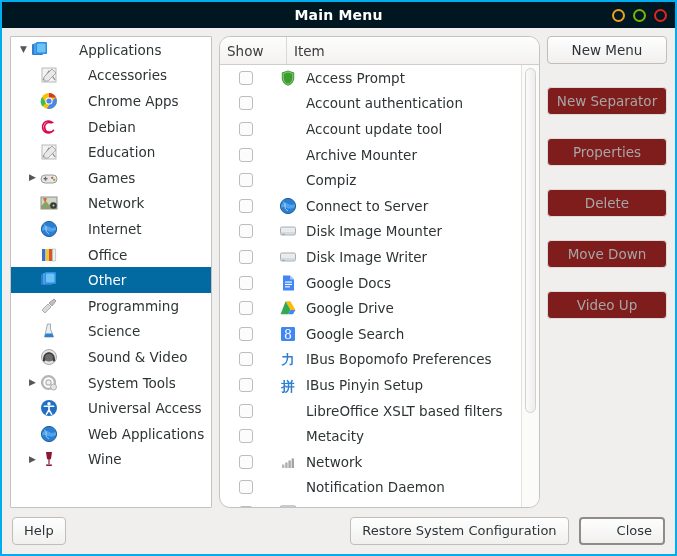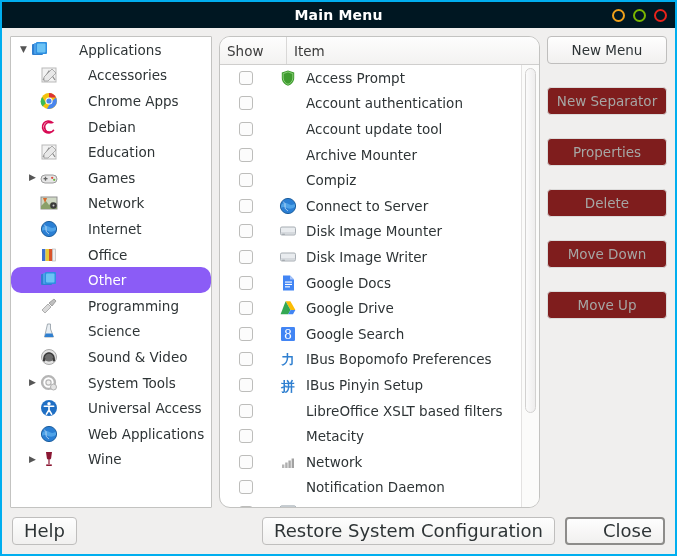--- a/index.html
+++ b/index.html
@@ -37,21 +37,21 @@
   
   .tree-panel{
     width:202px;flex:0 0 202px;background:#ffffff;
     border:1px solid #c3c3c1;box-sizing:border-box;overflow:hidden;
     border-radius:1px;
   }
   .tree-row{
     height:25.6px;display:flex;align-items:center;
     padding-left:6px;box-sizing:border-box;white-space:nowrap;
   }
-  .tree-row.selected{background:#8b5cf6;color:#ffffff;border-radius:10px;}
+  .tree-row.selected{background:#0369a1;color:#ffffff;}
   .expander{
     width:13px;flex:0 0 13px;display:flex;align-items:center;justify-content:center;
     font-size:9px;color:#555;line-height:1;
   }
   .tree-row.depth1 .expander{margin-left:9px;}
   .ticon{width:18px;height:18px;flex:0 0 18px;margin:0 6px 0 1px;position:relative;}
   .tlabel{font-size:13.5px;margin-left:24px;}
 
   
   .list-panel{
@@ -100,21 +100,21 @@
   }
   .btn.disabled{color:#a6a6a4;background:#7f1d1d;border-color:#dcdbda;margin-top:23px;}
 
   
   .bottom{
     flex:0 0 46px;height:46px;display:flex;align-items:center;
     padding:0 10px;box-sizing:border-box;background:#f0efee;
   }
   .btn-inline{
     font-family:"DejaVu Sans","Liberation Sans",sans-serif;
-    font-size:18px;height:28px;line-height:26px;padding:0 11px;
+    font-size:13px;height:28px;line-height:26px;padding:0 11px;
     border:1px solid #bfbebd;border-radius:4px;box-sizing:border-box;
     background:linear-gradient(#fefefe,#f1f0ef);color:#2e3436;display:inline-block;
   }
   .btn-inline.default{border:2px solid #8d8c8a;line-height:24px;padding-left:36px;}
   .spacer{flex:1;}
   .bottom-right{display:flex;gap:10px;align-items:center;}
 
   
   .ic{width:100%;height:100%;display:block;}
 </style>
@@ -538,21 +538,21 @@
         </div>
       </div>
     </div>
 
     <div class="side-buttons" id="sidebtns">
         <div class="btn">New Menu</div>
         <div class="btn disabled">New Separator</div>
         <div class="btn disabled">Properties</div>
         <div class="btn disabled">Delete</div>
         <div class="btn disabled">Move Down</div>
-        <div class="btn disabled">Move Up</div>
+        <div class="btn disabled">Video Up</div>
       </div>
   </div>
 
   <div class="bottom">
     <div class="btn-inline">Help</div>
     <div class="spacer"></div>
     <div class="bottom-right">
       <div class="btn-inline">Restore System Configuration</div>
       <div class="btn-inline default">Close</div>
     </div>

